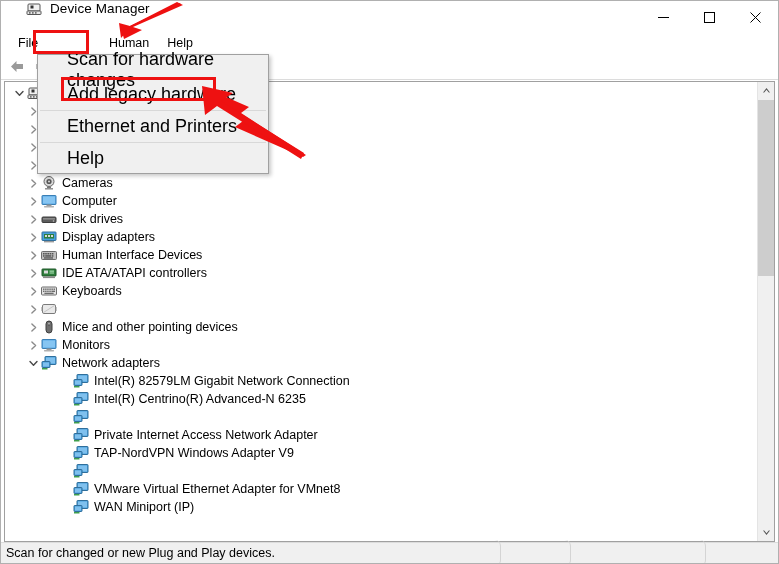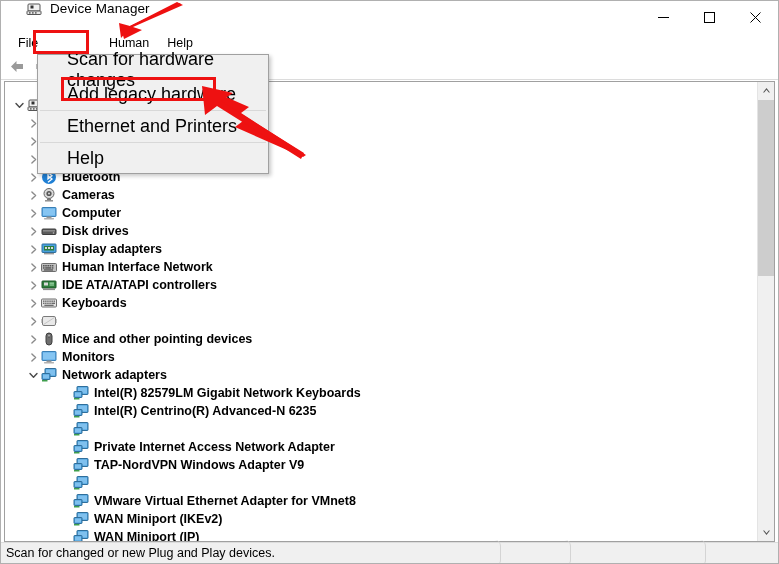--- a/index.html
+++ b/index.html
@@ -83,25 +83,24 @@
 
   
   .treepanel {
     position: absolute; left: 3px; top: 80px;
     width: 771px; height: 461px;
     background: #ffffff;
     border: 1px solid #a0a0a0;
     overflow: hidden;
   }
   .treeview {
-    position: absolute; left: 0; top: 12px;
+    position: absolute; left: 0; top: 0;
     width: 754px; height: 459px;
     overflow: hidden;
     padding-top: 2px;
-    font-weight: bold;
   }
   .row {
     height: 18px;
     display: flex; align-items: center;
     font-size: 12.5px;
     color: #000000;
     white-space: nowrap;
     position: relative;
   }
   .row .chev {
@@ -391,21 +390,21 @@
               <rect x="2" y="6" width="1.6" height="1.5" fill="#545454"></rect>
               <rect x="4.2" y="6" width="1.6" height="1.5" fill="#545454"></rect>
               <rect x="6.4" y="6" width="1.6" height="1.5" fill="#545454"></rect>
               <rect x="8.6" y="6" width="1.6" height="1.5" fill="#545454"></rect>
               <rect x="10.8" y="6" width="1.6" height="1.5" fill="#545454"></rect>
               <rect x="2" y="8.2" width="1.6" height="1.5" fill="#545454"></rect>
               <rect x="4.2" y="8.2" width="6" height="1.5" fill="#545454"></rect>
               <rect x="10.8" y="8.2" width="1.6" height="1.5" fill="#545454"></rect>
               <rect x="3" y="10.3" width="9" height="1.3" fill="#545454"></rect>
             </svg></span>
-          <span class="lbl">Human Interface Network</span>
+          <span class="lbl">Human Interface Devices</span>
         </div>
         <div class="row indent-1">
           <span class="chev">
             <svg width="9" height="9" viewBox="0 0 9 9">
               <path d="M2.9 1 L6.6 4.5 L2.9 8" fill="none" stroke="#8a8a8a" stroke-width="1.4" stroke-linecap="round" stroke-linejoin="round"></path>
             </svg>
           </span>
           <span class="ico"><svg width="16" height="16" viewBox="0 0 16 16">
               <rect x="1" y="4" width="14" height="7" rx="0.6" fill="#2f7e3d" stroke="#1e5628" stroke-width="1"></rect>
               <rect x="3" y="5.5" width="4" height="3" fill="#d9d9d9"></rect>
@@ -495,21 +494,21 @@
         </div>
         <div class="row indent-2">
           <span class="chev"></span>
           <span class="ico"><svg width="16" height="16" viewBox="0 0 16 16">
               <rect x="4" y="1.5" width="11" height="8" rx="0.6" fill="#49a0dd" stroke="#2f6e9b" stroke-width="1"></rect>
               <rect x="5" y="2.5" width="9" height="6" fill="#7fc0ee"></rect>
               <rect x="1" y="6.5" width="8" height="6" rx="0.6" fill="#49a0dd" stroke="#2f6e9b" stroke-width="1"></rect>
               <rect x="2" y="7.5" width="6" height="4" fill="#7fc0ee"></rect>
               <path d="M1 13 L6.5 13 L6.5 14.5 L1 14.5 Z" fill="#3f9e4d"></path>
             </svg></span>
-          <span class="lbl">Intel(R) 82579LM Gigabit Network Keyboards</span>
+          <span class="lbl">Intel(R) 82579LM Gigabit Network Connection</span>
         </div>
         <div class="row indent-2">
           <span class="chev"></span>
           <span class="ico"><svg width="16" height="16" viewBox="0 0 16 16">
               <rect x="4" y="1.5" width="11" height="8" rx="0.6" fill="#49a0dd" stroke="#2f6e9b" stroke-width="1"></rect>
               <rect x="5" y="2.5" width="9" height="6" fill="#7fc0ee"></rect>
               <rect x="1" y="6.5" width="8" height="6" rx="0.6" fill="#49a0dd" stroke="#2f6e9b" stroke-width="1"></rect>
               <rect x="2" y="7.5" width="6" height="4" fill="#7fc0ee"></rect>
               <path d="M1 13 L6.5 13 L6.5 14.5 L1 14.5 Z" fill="#3f9e4d"></path>
             </svg></span>
@@ -560,31 +559,20 @@
         <div class="row indent-2">
           <span class="chev"></span>
           <span class="ico"><svg width="16" height="16" viewBox="0 0 16 16">
               <rect x="4" y="1.5" width="11" height="8" rx="0.6" fill="#49a0dd" stroke="#2f6e9b" stroke-width="1"></rect>
               <rect x="5" y="2.5" width="9" height="6" fill="#7fc0ee"></rect>
               <rect x="1" y="6.5" width="8" height="6" rx="0.6" fill="#49a0dd" stroke="#2f6e9b" stroke-width="1"></rect>
               <rect x="2" y="7.5" width="6" height="4" fill="#7fc0ee"></rect>
               <path d="M1 13 L6.5 13 L6.5 14.5 L1 14.5 Z" fill="#3f9e4d"></path>
             </svg></span>
           <span class="lbl">VMware Virtual Ethernet Adapter for VMnet8</span>
-        </div>
-        <div class="row indent-2">
-          <span class="chev"></span>
-          <span class="ico"><svg width="16" height="16" viewBox="0 0 16 16">
-              <rect x="4" y="1.5" width="11" height="8" rx="0.6" fill="#49a0dd" stroke="#2f6e9b" stroke-width="1"></rect>
-              <rect x="5" y="2.5" width="9" height="6" fill="#7fc0ee"></rect>
-              <rect x="1" y="6.5" width="8" height="6" rx="0.6" fill="#49a0dd" stroke="#2f6e9b" stroke-width="1"></rect>
-              <rect x="2" y="7.5" width="6" height="4" fill="#7fc0ee"></rect>
-              <path d="M1 13 L6.5 13 L6.5 14.5 L1 14.5 Z" fill="#3f9e4d"></path>
-            </svg></span>
-          <span class="lbl">WAN Miniport (IKEv2)</span>
         </div>
         <div class="row indent-2">
           <span class="chev"></span>
           <span class="ico"><svg width="16" height="16" viewBox="0 0 16 16">
               <rect x="4" y="1.5" width="11" height="8" rx="0.6" fill="#49a0dd" stroke="#2f6e9b" stroke-width="1"></rect>
               <rect x="5" y="2.5" width="9" height="6" fill="#7fc0ee"></rect>
               <rect x="1" y="6.5" width="8" height="6" rx="0.6" fill="#49a0dd" stroke="#2f6e9b" stroke-width="1"></rect>
               <rect x="2" y="7.5" width="6" height="4" fill="#7fc0ee"></rect>
               <path d="M1 13 L6.5 13 L6.5 14.5 L1 14.5 Z" fill="#3f9e4d"></path>
             </svg></span>

